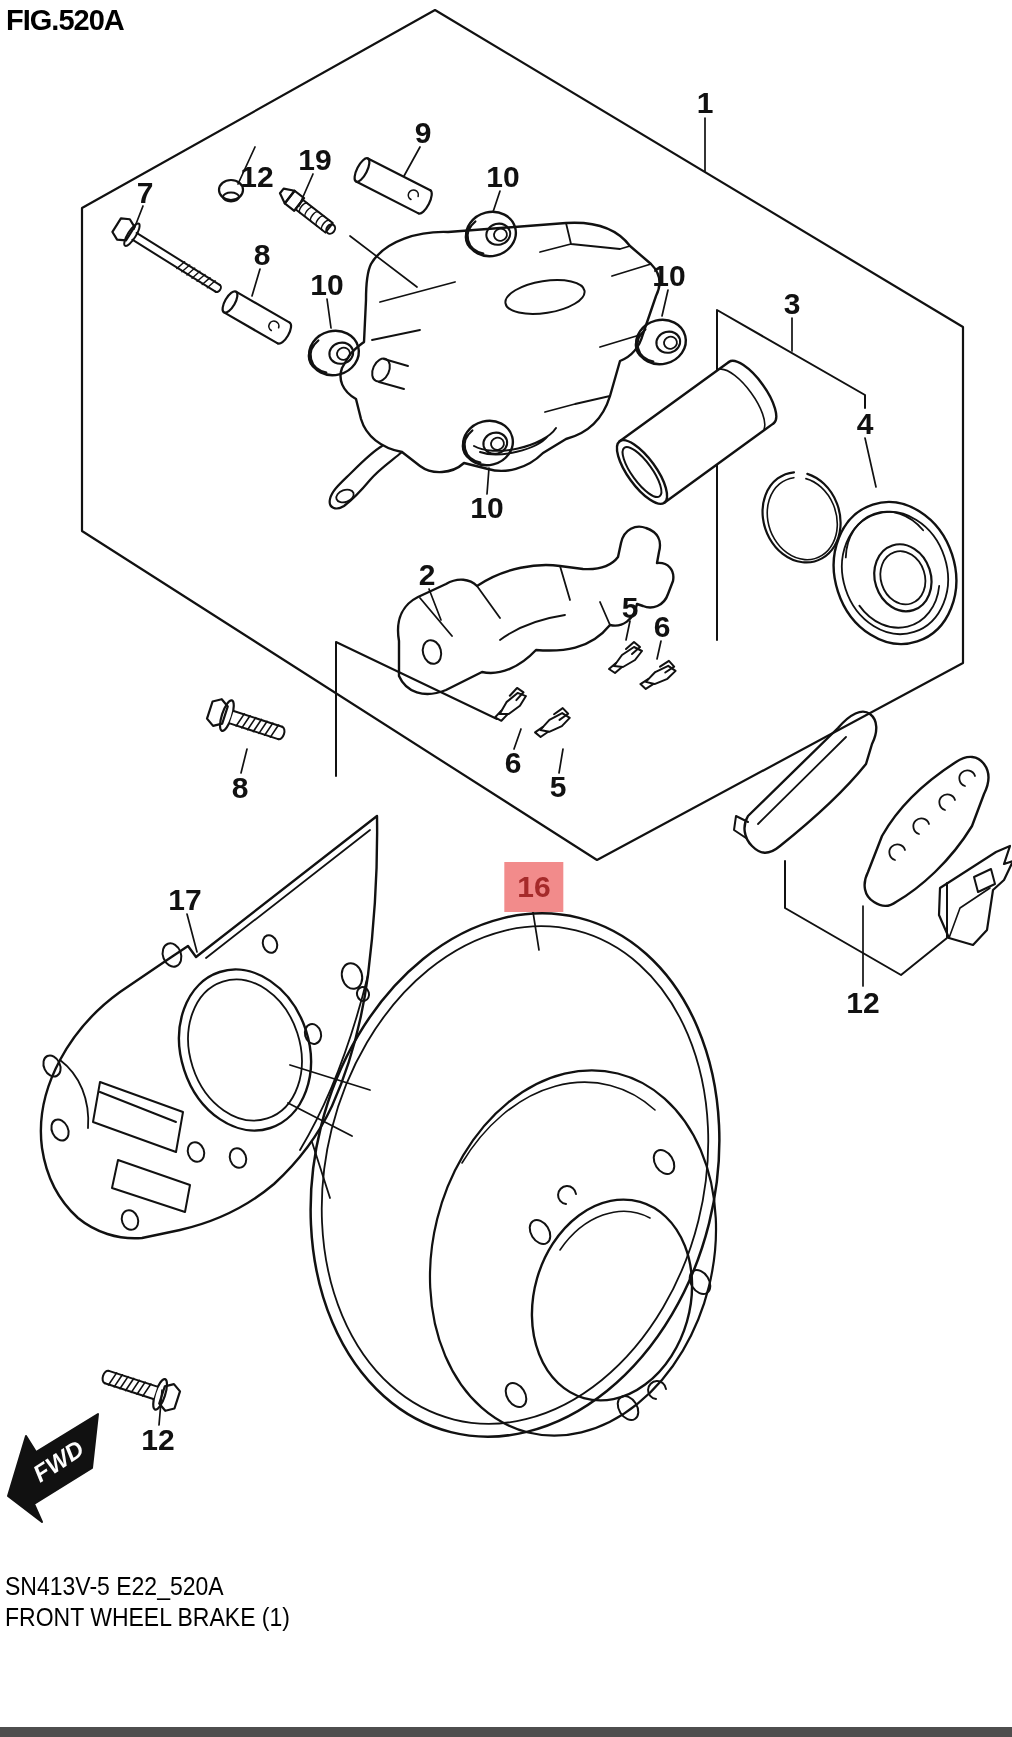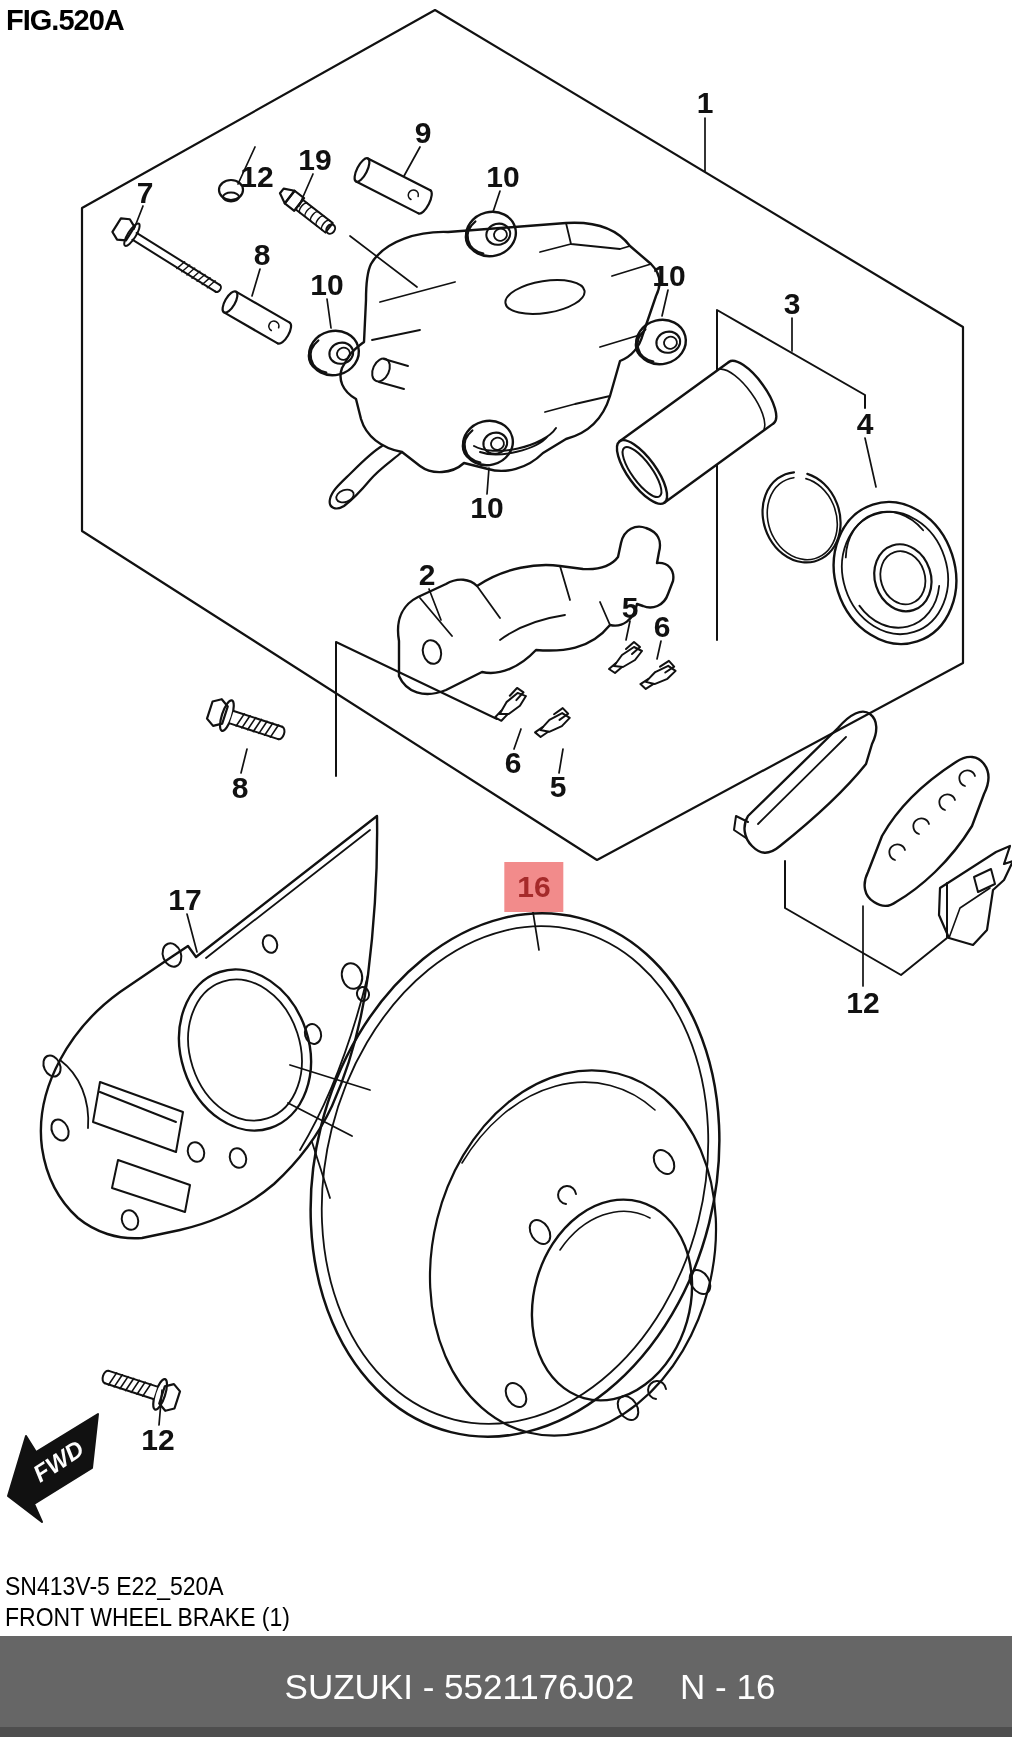--- a/index.html
+++ b/index.html
@@ -284,19 +284,15 @@
       <div class="part-label" style="left: 240px; top: 788px;">8</div>
       <div class="part-label" style="left: 185px; top: 900px;">17</div>
       <div class="part-label highlight" style="left: 534px; top: 887px;">16</div>
       <div class="part-label" style="left: 863px; top: 1003px;">12</div>
       <div class="part-label" style="left: 158px; top: 1440px;">12</div>
     </div>
 
   <div id="model-code">SN413V-5 E22_520A</div>
   <div id="caption">FRONT WHEEL BRAKE (1)</div>
 
-  <div id="footer">
-    <span class="ftxt">SUZUKI - 5521176J02</span>
-    <span class="ftxt">N - 16</span>
-  </div>
   <div id="footer-strip"></div>
 
 </div>
 
 </body></html>

